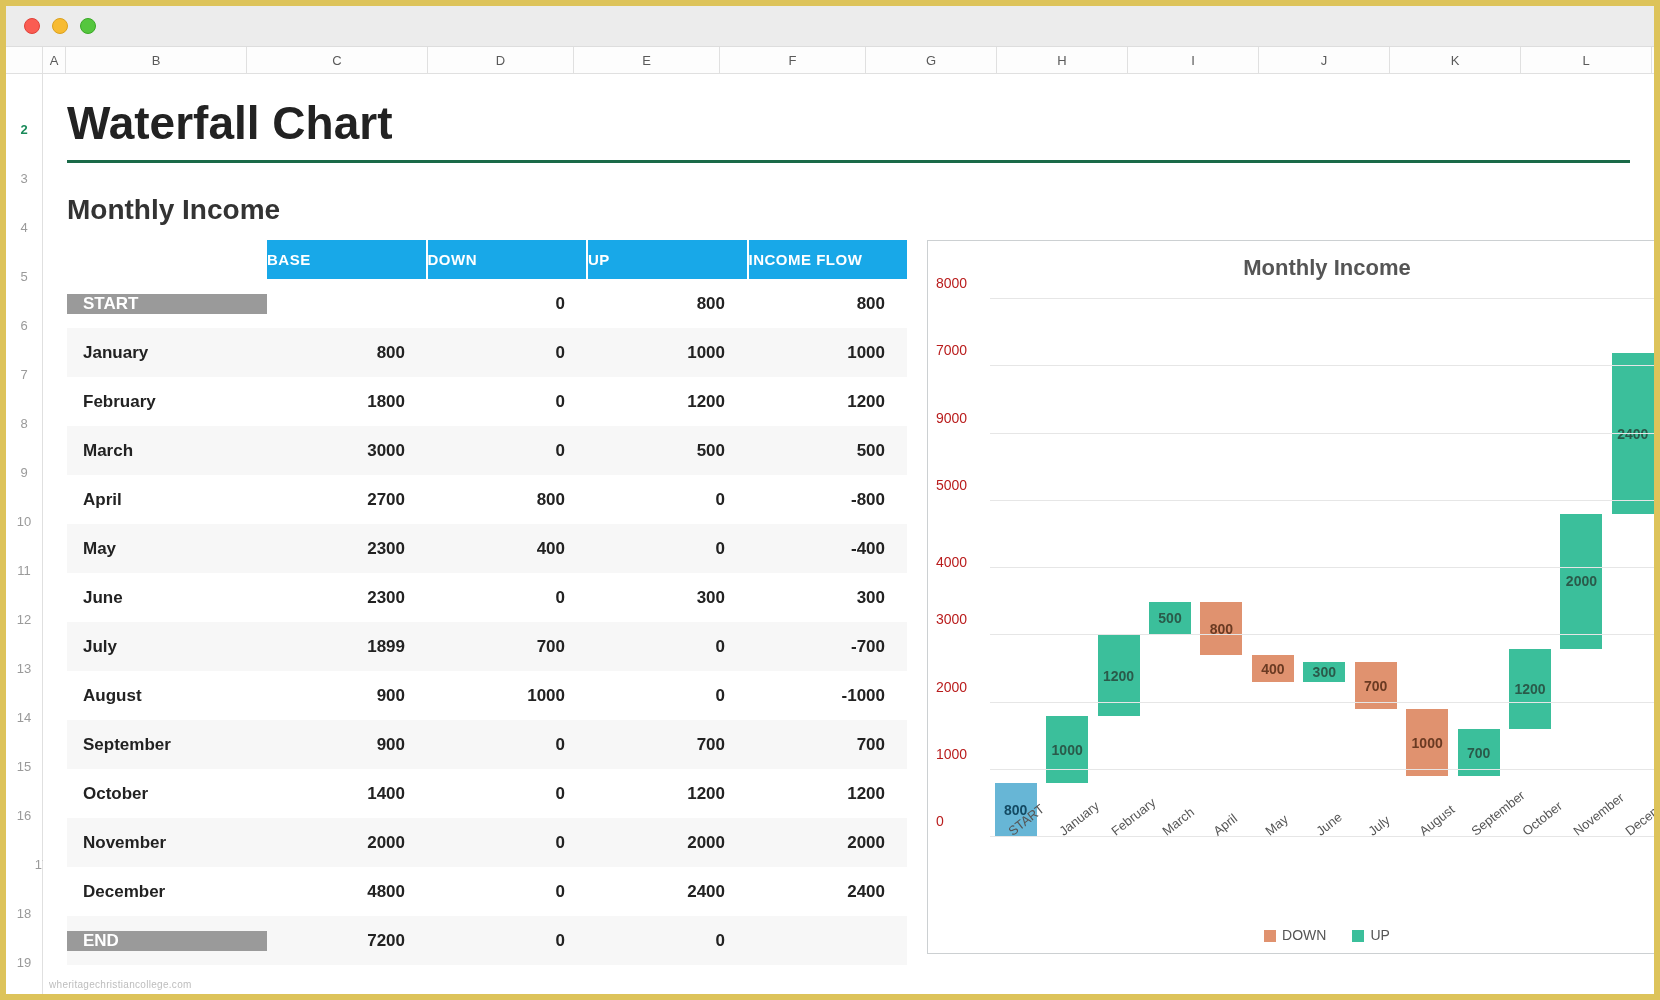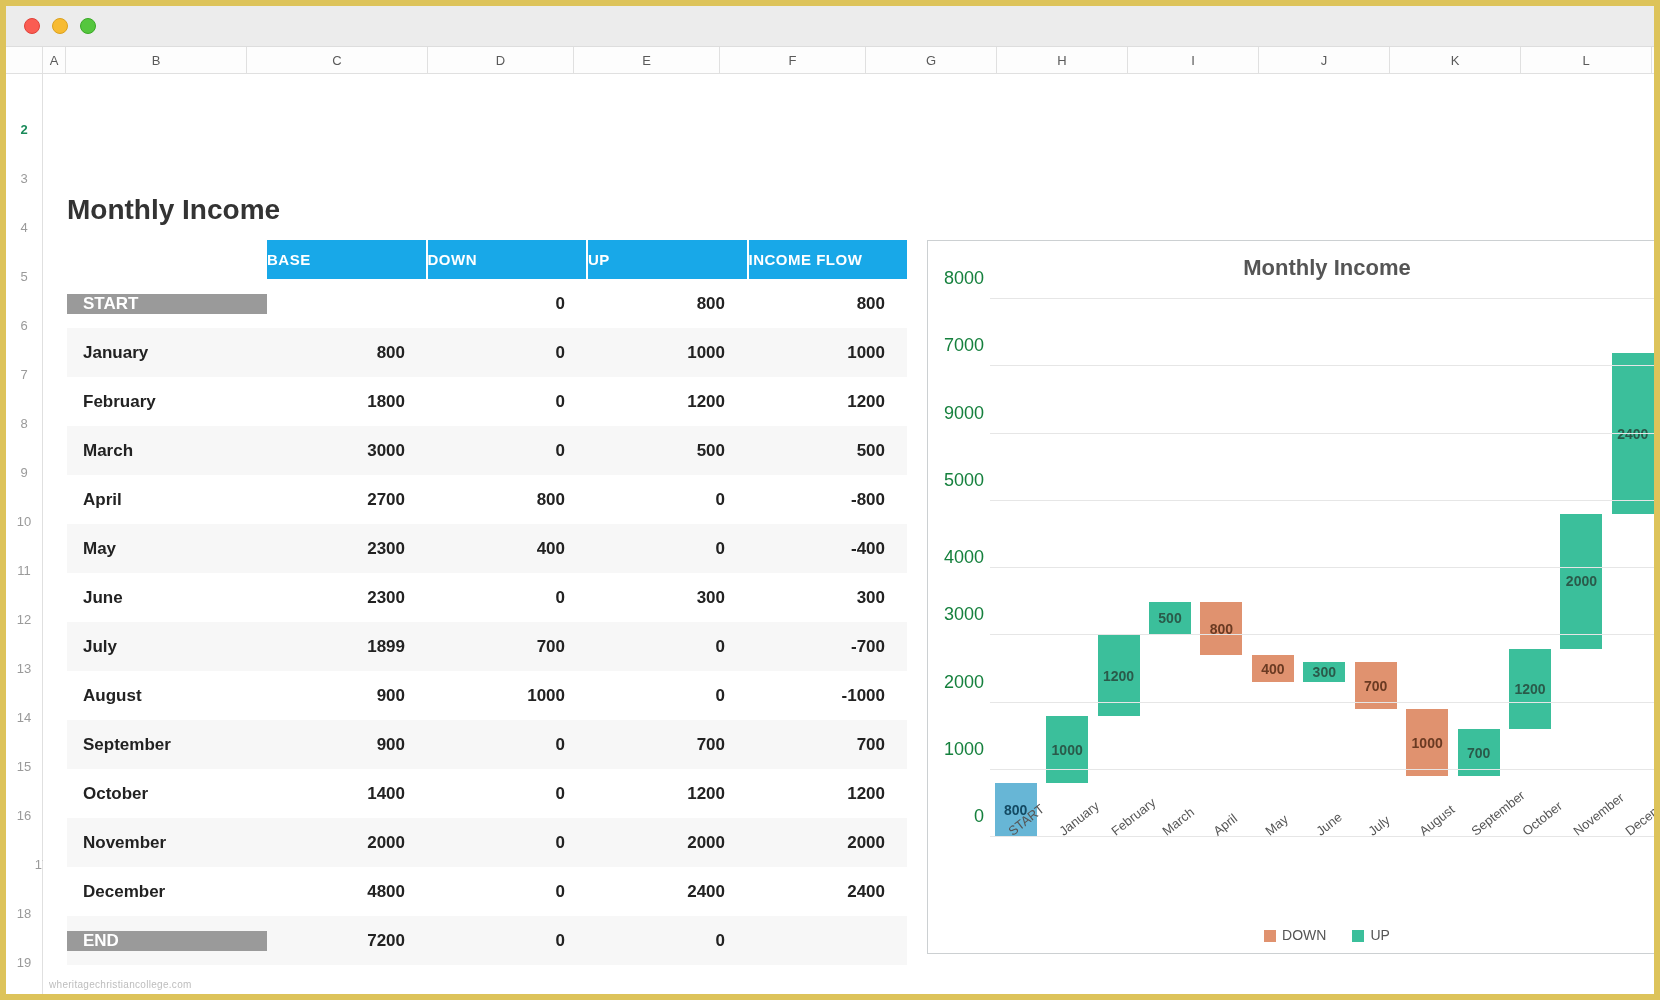--- a/index.html
+++ b/index.html
@@ -45,21 +45,21 @@
   .dtable .trow{display:flex;height:49px;align-items:center;}
   .dtable .trow.alt{background:var(--row-alt);}
   .dtable .trow .rowlabel{width:200px;padding-left:16px;font-weight:700;font-size:17px;box-sizing:border-box;}
   .dtable .trow .td{flex:1;text-align:right;padding-right:22px;font-weight:700;font-size:17px;box-sizing:border-box;}
   .dtable .trow.gray .rowlabel{background:var(--gray-row);color:#fff;}
   
   .chartcard{position:absolute;left:884px;top:166px;width:800px;height:714px;border:1px solid #ccd0d2;background:#fff;box-sizing:border-box;}
   .chart-title{text-align:center;font-size:22px;font-weight:700;color:#555;margin-top:14px;}
   .chart-area{position:relative;margin:18px 12px 0 62px;height:538px;}
   .chart-area .gridline{position:absolute;left:0;right:0;border-top:1px solid var(--chart-grid);}
-  .chart-area .ytick{position:absolute;left:-54px;width:48px;text-align:right;font-size:18px;color:#15803d;transform:translateY(-50%);}
+  .chart-area .ytick{position:absolute;left:-54px;width:48px;text-align:left;font-size:14px;color:#b91c1c;transform:translateY(-50%);}
   .chart-bars{position:absolute;left:0;right:0;top:0;bottom:0;}
   .bar-slot{position:absolute;bottom:0;width:44px;}
   .seg{width:100%;position:absolute;box-sizing:border-box;display:flex;align-items:center;justify-content:center;font-size:14px;font-weight:700;color:#2a5a4a;}
   .seg.up{background:var(--chart-up);}
   .seg.down{background:var(--chart-down);color:#6a3a22;}
   .seg.start{background:var(--chart-start);color:#134a63;}
   .xlabels{position:absolute;left:62px;right:12px;bottom:76px;height:60px;}
   .xl{position:absolute;font-size:13px;color:#555;transform-origin:left top;transform:rotate(-38deg) translateX(-6px);white-space:nowrap;}
   .legend{position:absolute;bottom:10px;left:0;right:0;display:flex;justify-content:center;gap:26px;font-size:14px;color:#555;}
   .legend .sw{display:inline-block;width:12px;height:12px;margin-right:6px;vertical-align:middle;}
@@ -111,20 +111,21 @@
       <div class="rn" style="height: 49px;">13</div>
       <div class="rn" style="height: 49px;">14</div>
       <div class="rn" style="height: 49px;">15</div>
       <div class="rn" style="height: 49px;">16</div>
       <div class="rn" style="height: 49px; margin-left: 36px;">17</div>
       <div class="rn" style="height: 49px;">18</div>
       <div class="rn" style="height: 49px;">19</div>
     </div>
   <div class="sheet">
 
+    <div class="page-title">Waterfall Chart</div>
     <div class="section-title">Monthly Income</div>
 
     <div class="dtable">
       <div class="thead">
         <div class="rowlabel"></div>
         <div class="th">BASE</div>
         <div class="th">DOWN</div>
         <div class="th">UP</div>
         <div class="th">INCOME FLOW</div>
       </div>

